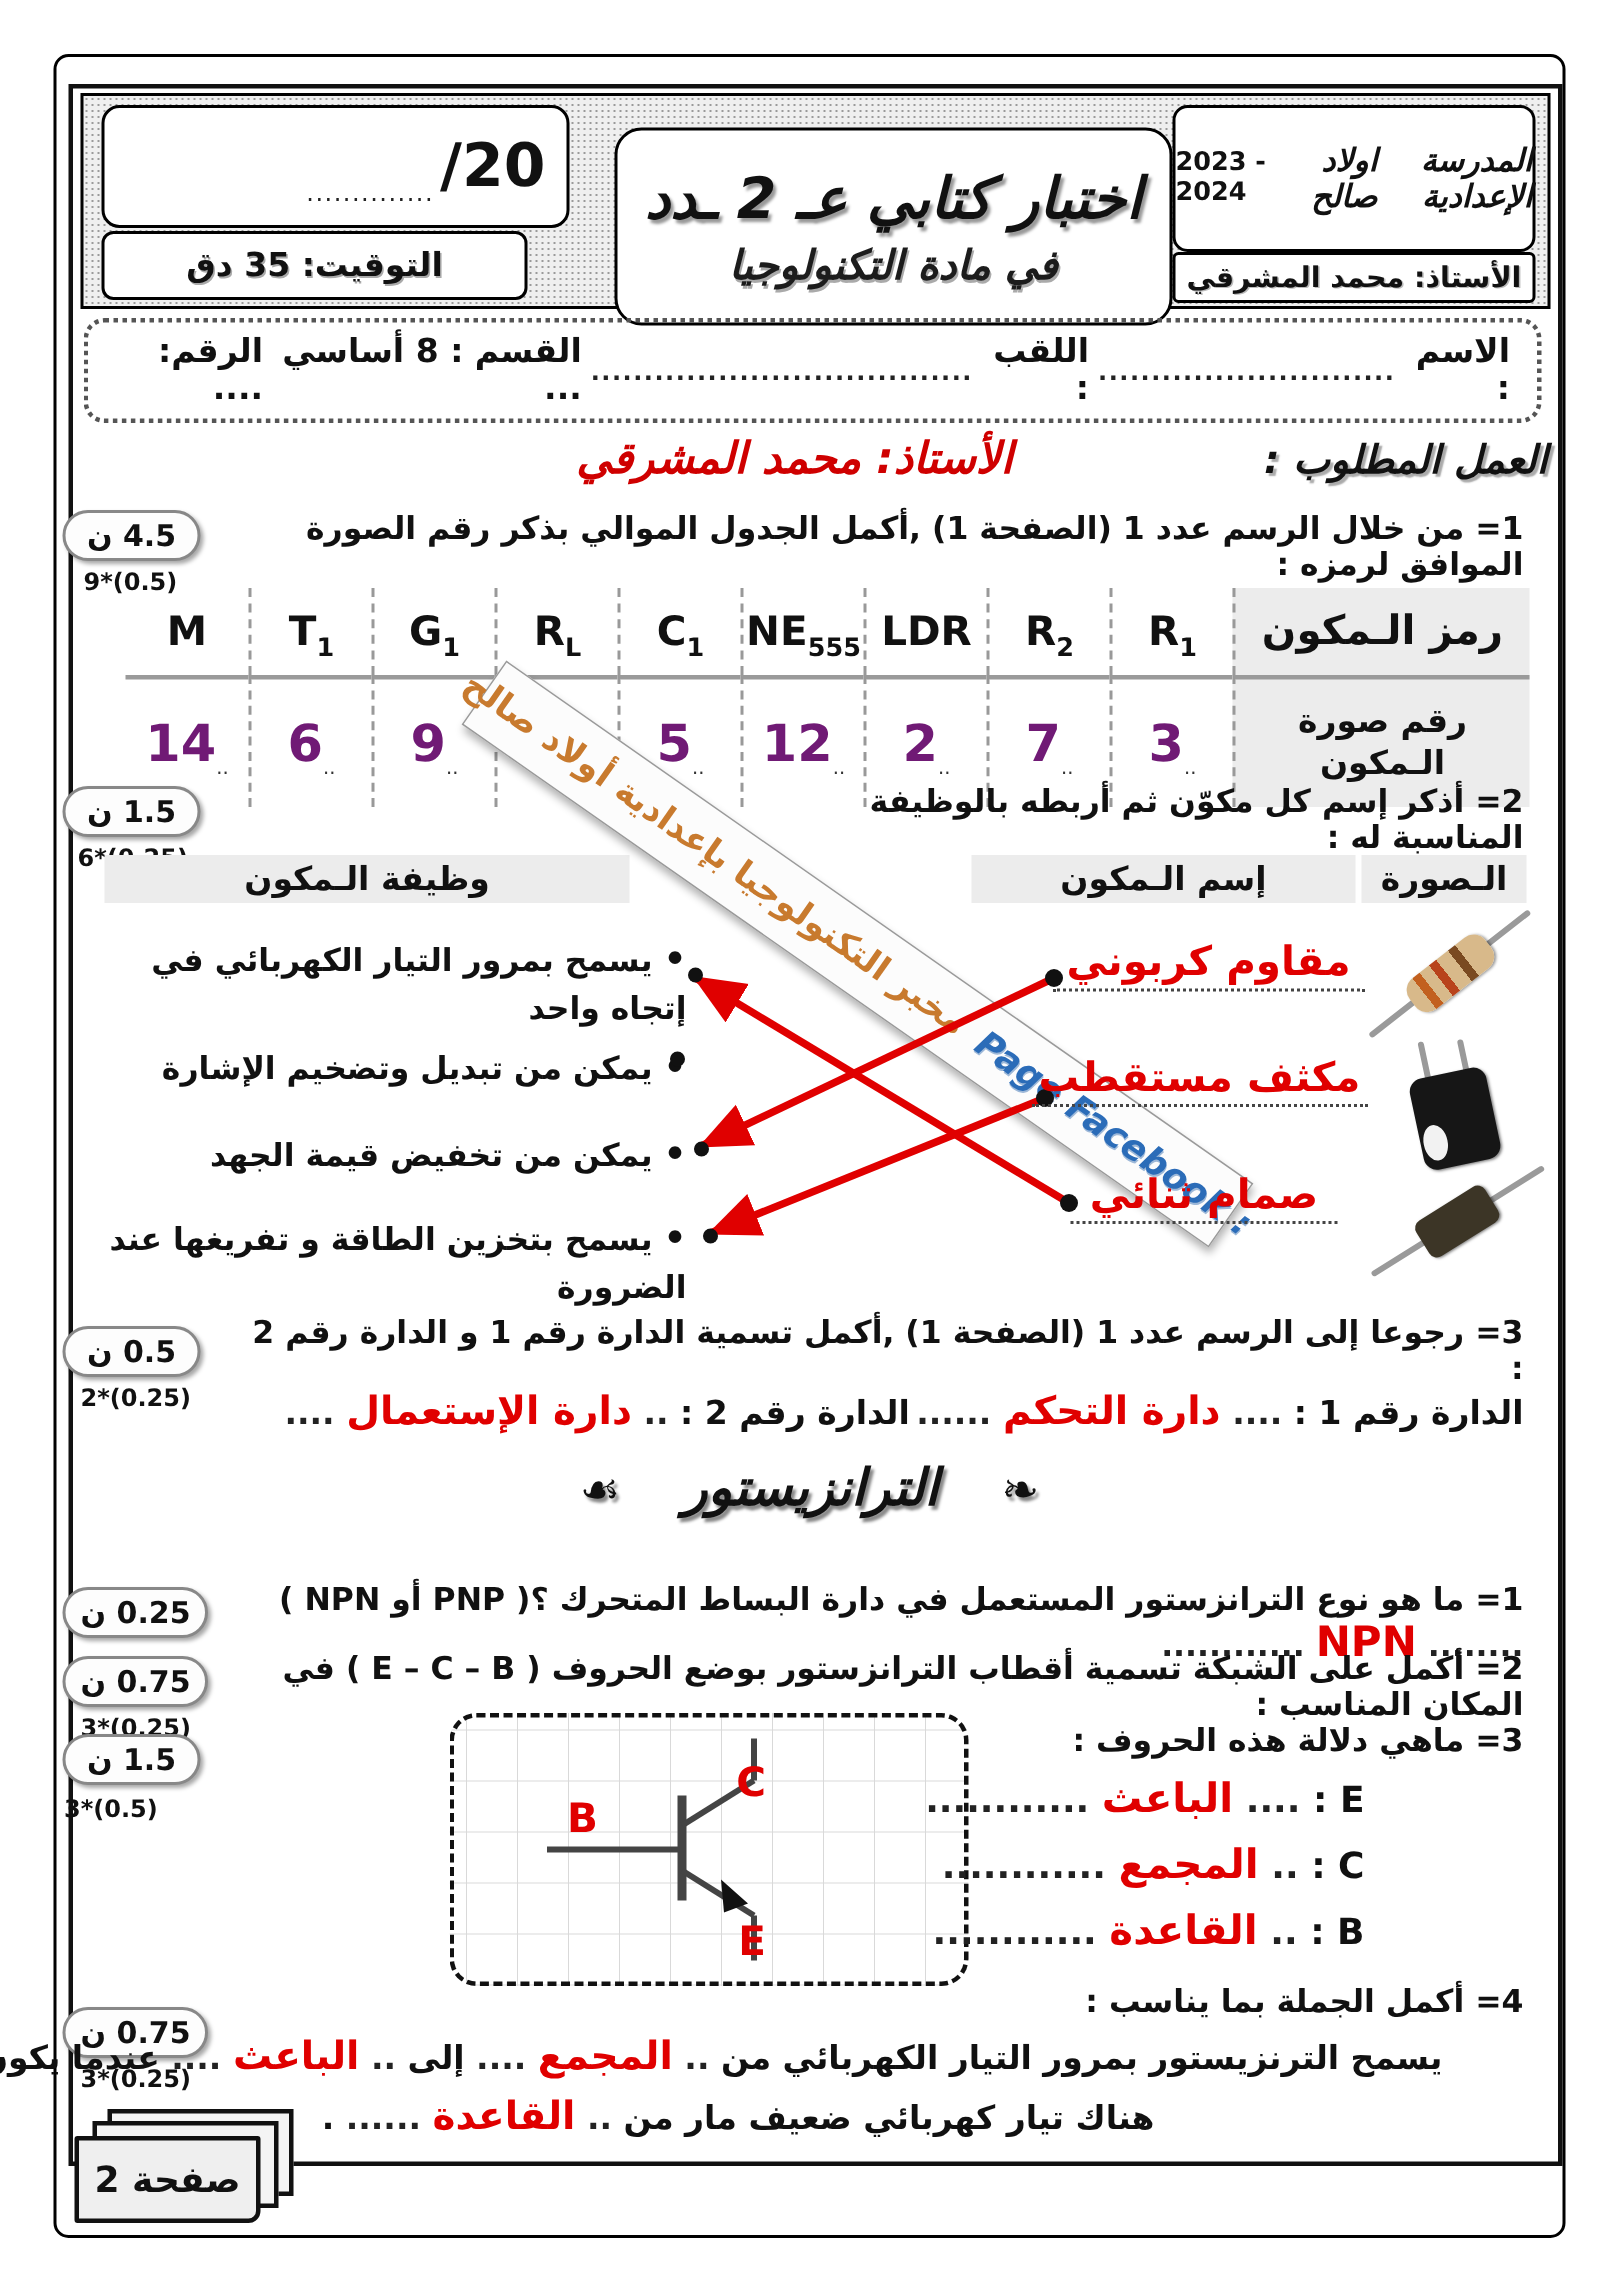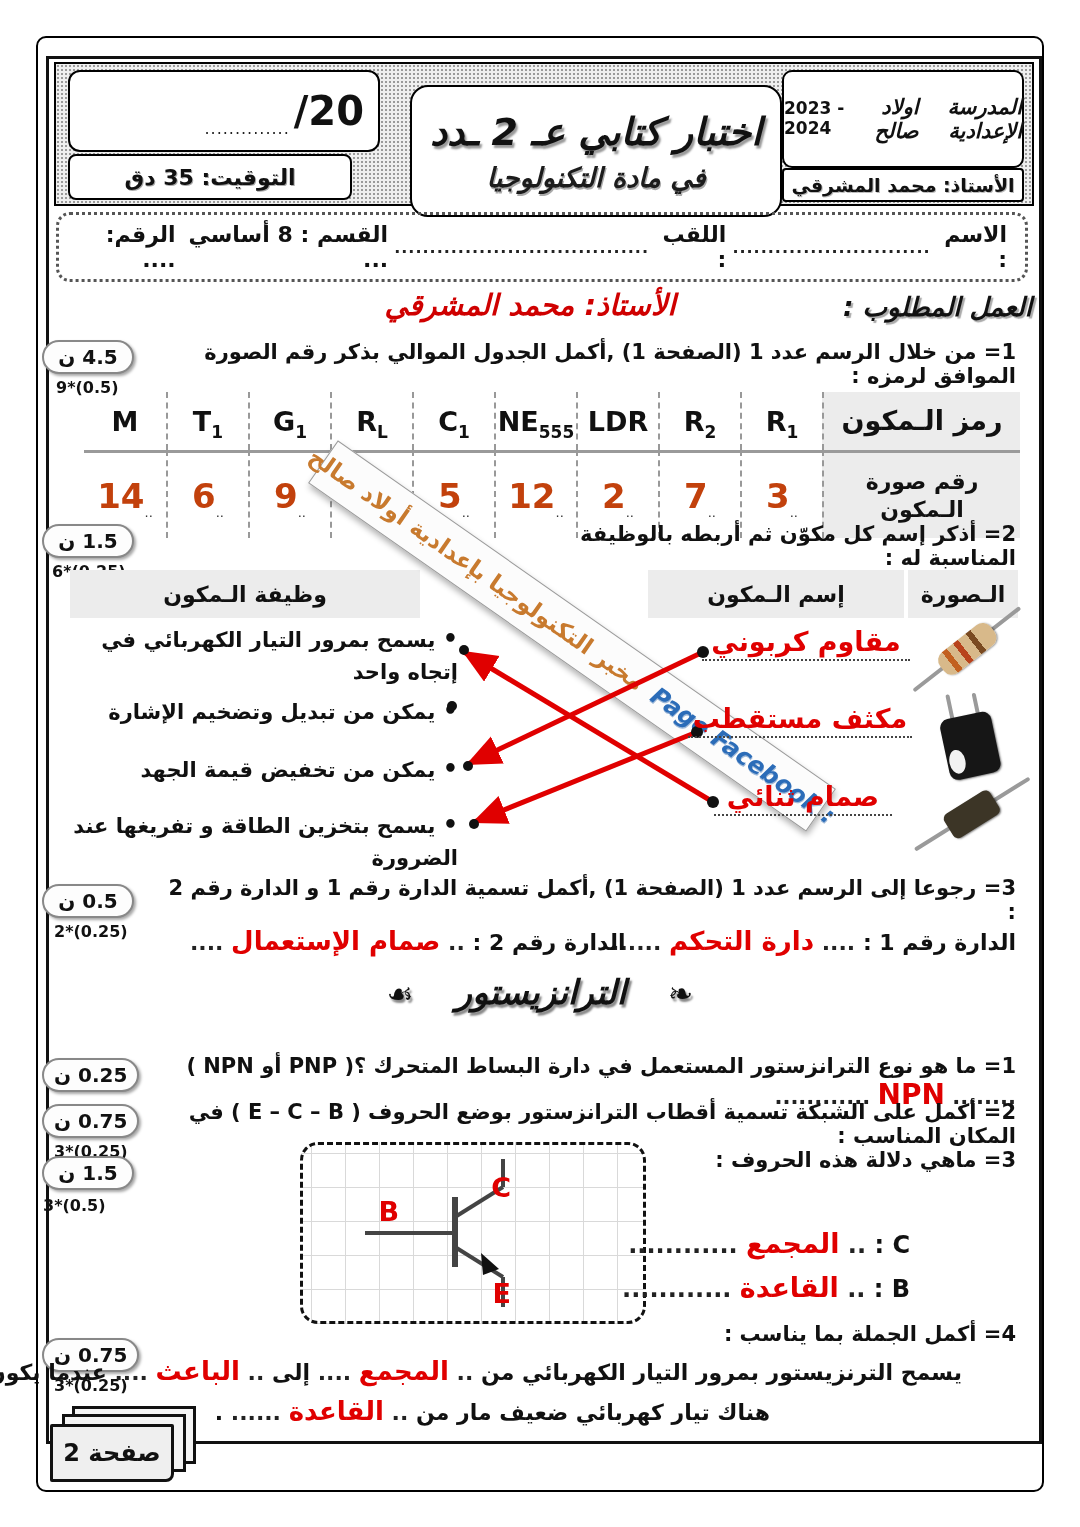--- a/index.html
+++ b/index.html
@@ -45,24 +45,24 @@
   .dots{color:#222;}
   
   .q1-table{position:absolute;left:84px;top:392px;width:936px;direction:ltr;}
   .q1-row{display:flex;}
   .q1-cell{width:82px;box-sizing:border-box;display:flex;align-items:center;justify-content:center;}
   .q1-cell + .q1-cell{border-left:2px dashed #999;}
   .q1-hcol{width:198px;background:#ececec;font-weight:bold;font-size:22px;direction:rtl;text-align:center;line-height:1.25;}
   .row-syms .q1-cell{height:58px;font-weight:900;font-size:27px;}
   .row-nums .q1-cell{height:88px;border-top:3px solid #9a9a9a;}
   .sub{font-size:17px;font-weight:900;align-self:flex-end;padding-bottom:8px;}
-  .numv{color:#c2410c;font-weight:900;font-size:34px;}
+  .numv{color:#701a75;font-weight:900;font-size:34px;}
   .celldots{font-size:13px;color:#333;align-self:flex-end;padding-bottom:18px;}
   
-  .mh{position:absolute;top:570px;height:48px;background:#ececec;display:flex;align-items:center;justify-content:center;
+  .mh{position:absolute;top:570px;height:32px;background:#ececec;display:flex;align-items:center;justify-content:center;
         font-weight:bold;font-size:22px;letter-spacing:2px;}
   .func-item{position:absolute;width:400px;left:58px;text-align:right;font-weight:bold;font-size:21px;line-height:1.45;}
   .func-item .bullet{font-size:24px;}
   .comp-name{position:absolute;color:#e00000;font-weight:900;font-size:27px;text-align:center;
         border-bottom:2px dotted #444;padding-bottom:2px;z-index:6;}
   .wm-band{position:absolute;left:268px;top:610px;width:608px;height:52px;background:#fcfcfc;border:1px solid #9a9a9a;
         box-shadow:3px 3px 6px rgba(0,0,0,.3);transform:rotate(35deg);display:flex;align-items:center;
         justify-content:center;gap:14px;z-index:4;padding:0 8px;box-sizing:border-box;}
   .wm-en{direction:ltr;color:#2b6cb8;font-weight:900;font-style:italic;font-size:24px;text-shadow:1px 1px 0 #9db8d8;white-space:nowrap;}
   .wm-ar{color:#c87a2e;font-weight:bold;font-size:23px;white-space:nowrap;}
@@ -282,21 +282,21 @@
   <div class="q-line" style="top:876px;width:850px;">3= رجوعا إلى الرسم عدد 1 (الصفحة 1) ,أكمل تسمية الدارة رقم 1 و الدارة رقم 2 :</div>
   <div class="circ-ans" style="right:64px;top:926px;">
     <span>الدارة رقم 1 :</span>
     <span class="dots">....</span>
     <span class="red">دارة التحكم</span>
     <span class="dots">......</span>
   </div>
   <div class="circ-ans" style="left:190px;top:926px;">
     <span>الدارة رقم 2 :</span>
     <span class="dots">..</span>
-    <span class="red">صمام الإستعمال</span>
+    <span class="red">دارة الإستعمال</span>
     <span class="dots">....</span>
   </div>
 
   <div class="section-title">
     <span class="orn">❧</span>
     <span>الترانزيستور</span>
     <span class="orn">☙</span>
   </div>
 
   <div class="badge" style="left:42px;top:1058px;">0.25 ن</div>
@@ -323,20 +323,26 @@
       <line x1="200" y1="42" x2="200" y2="14" stroke="#444" stroke-width="4"></line>
       <line x1="152" y1="102" x2="200" y2="132" stroke="#444" stroke-width="4"></line>
       <line x1="200" y1="132" x2="200" y2="162" stroke="#444" stroke-width="4"></line>
       <polygon points="178,108 196,124 180,130" fill="#111"></polygon>
       <text class="tr-label" x="208" y="52">C</text>
       <text class="tr-label" x="96" y="76">B</text>
       <text class="tr-label" x="208" y="158">E</text>
     </svg>
   </div>
 
+  <div class="ecb-row" style="right:170px;top:1184px;">
+    <span>E :</span>
+    <span class="dots">....</span>
+    <span class="red">الباعث</span>
+    <span class="dots">............</span>
+  </div>
   <div class="ecb-row" style="right:170px;top:1228px;">
     <span>C :</span>
     <span class="dots">..</span>
     <span class="red">المجمع</span>
     <span class="dots">............</span>
   </div>
   <div class="ecb-row" style="right:170px;top:1272px;">
     <span>B :</span>
     <span class="dots">..</span>
     <span class="red">القاعدة</span>

